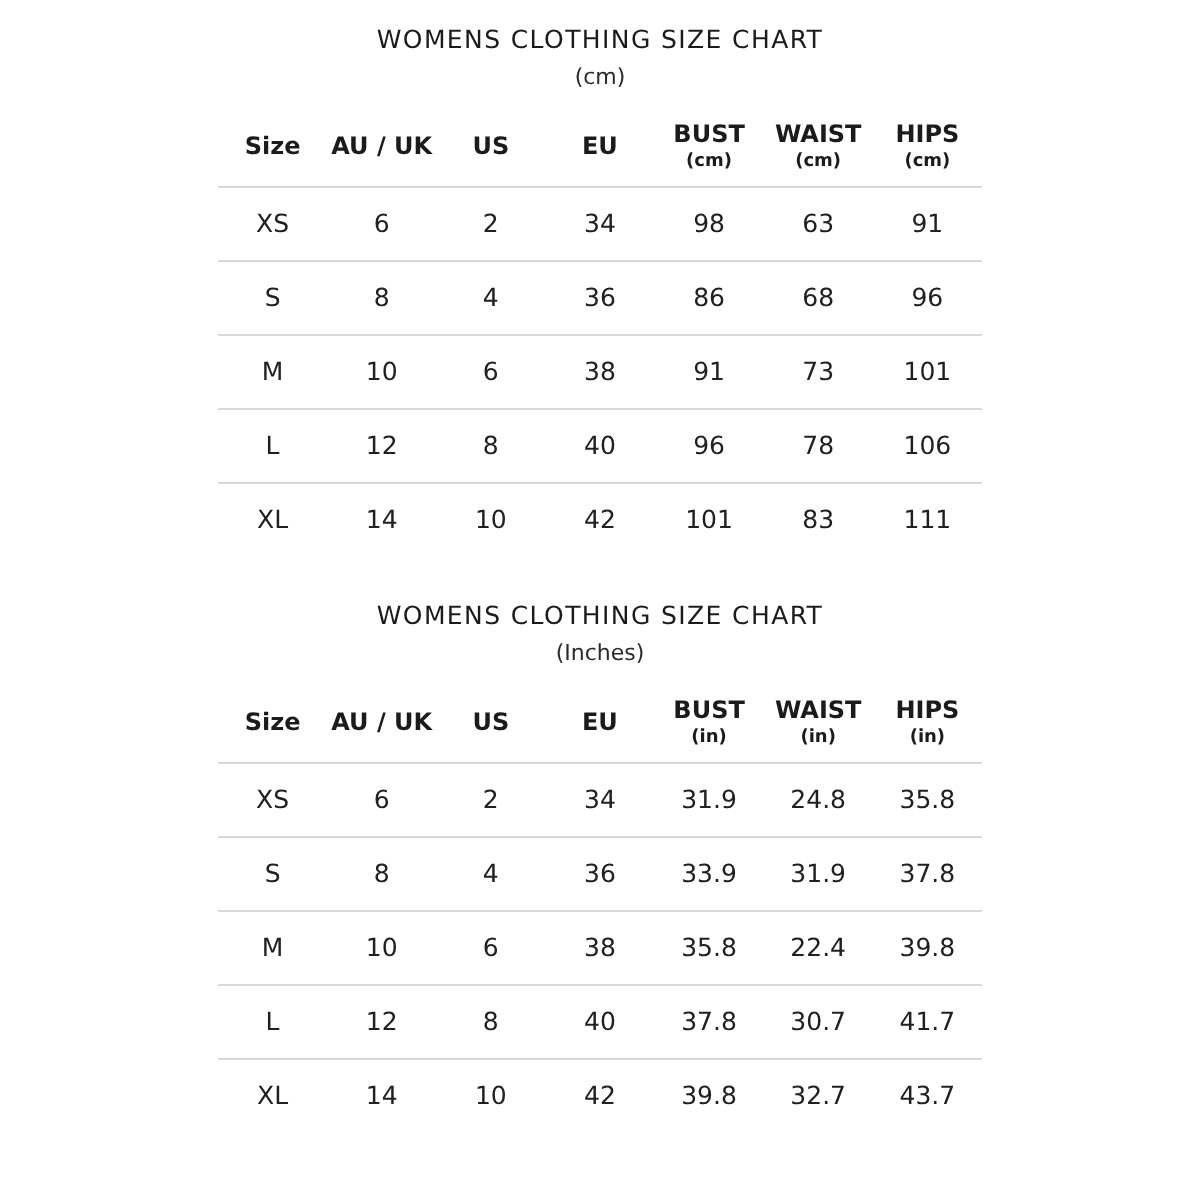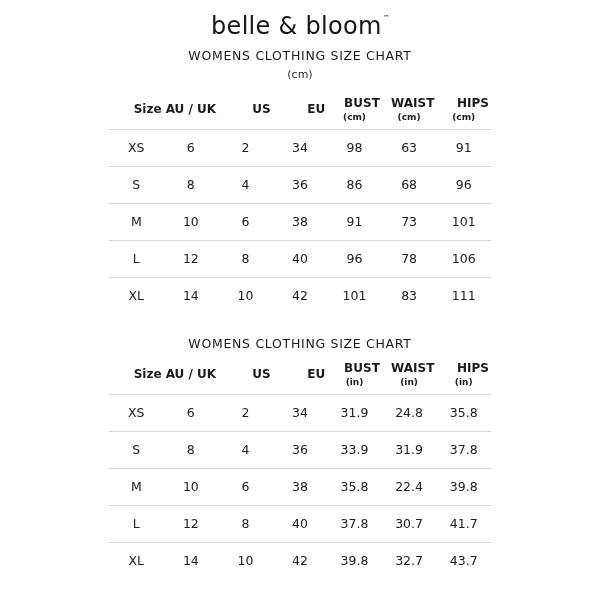--- a/index.html
+++ b/index.html
@@ -65,44 +65,39 @@
   table.size-table tbody tr:last-child {
     border-bottom: none;
   }
   table.size-table th {
     padding: 6px 2px 7px 2px;
     font-size: 12px;
     font-weight: bold;
     color: #1b1b1b;
     line-height: 1.15;
   }
-  .col-label { display: block; text-align: right; }
+  .col-label { display: block; }
   .col-sub {
     display: block;
     font-size: 9px;
     font-weight: bold;
     color: #1b1b1b;
     margin-top: 1px;
   }
   table.size-table td {
     padding: 10px 2px 11px 2px;
     font-size: 12.5px;
     color: #202020;
   }
 </style>
 </head>
 <body>
 
 <div class="page">
 
-  <header class="brand-header">
-    <div class="brand">
-      <span>belle &amp; bloom</span><sup class="tm">™</sup>
-    </div>
-  </header>
 
   <section class="chart-section">
     <h2 class="chart-title">WOMENS CLOTHING SIZE CHART</h2>
     <div class="unit-label">(cm)</div>
     <table class="size-table">
         <thead>
           <tr>
             <th>
               <span class="col-label">Size</span>
             </th>
@@ -174,20 +169,21 @@
             <td>101</td>
             <td>83</td>
             <td>111</td>
           </tr>
         </tbody>
       </table>
   </section>
 
   <section class="chart-section section-gap">
     <h2 class="chart-title">WOMENS CLOTHING SIZE CHART</h2>
+    <div class="unit-label">(Inches)</div>
     <table class="size-table">
         <thead>
           <tr>
             <th>
               <span class="col-label">Size</span>
             </th>
             <th>
               <span class="col-label">AU / UK</span>
             </th>
             <th>

